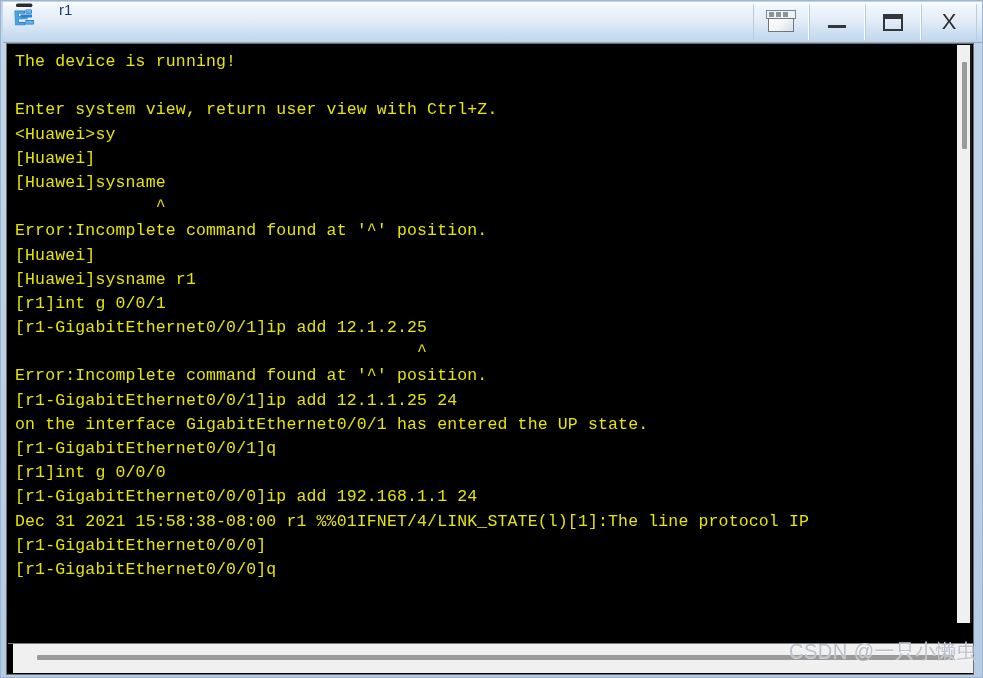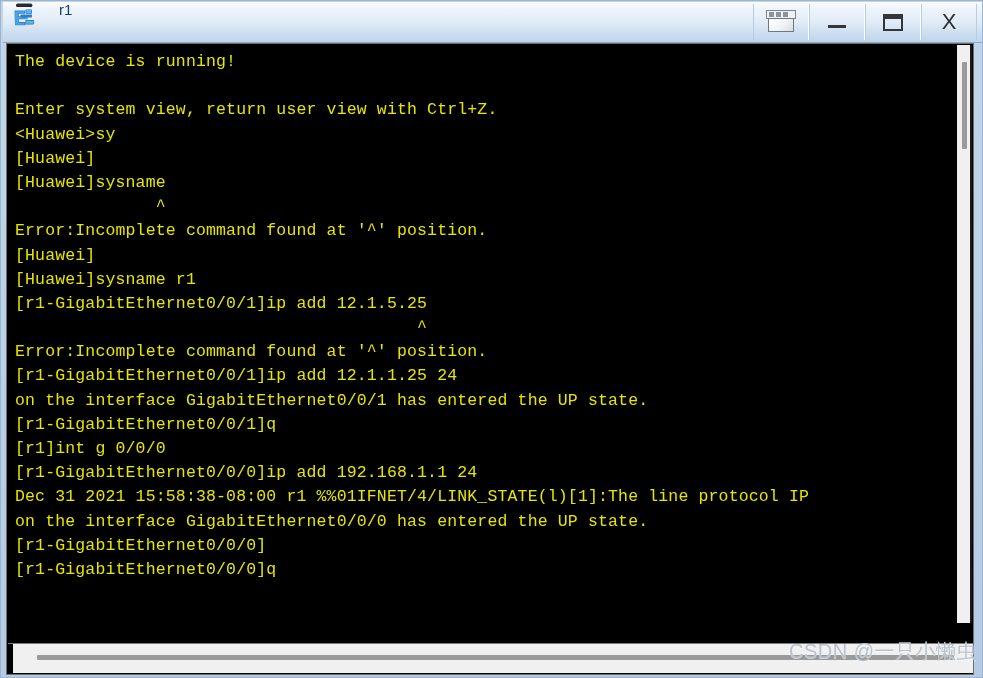--- a/index.html
+++ b/index.html
@@ -302,30 +302,30 @@
         <div class="tline">The device is running!</div>
         <div class="tline blank"> </div>
         <div class="tline">Enter system view, return user view with Ctrl+Z.</div>
         <div class="tline">&lt;Huawei&gt;sy</div>
         <div class="tline">[Huawei]</div>
         <div class="tline">[Huawei]sysname</div>
         <div class="tline">              ^</div>
         <div class="tline">Error:Incomplete command found at '^' position.</div>
         <div class="tline">[Huawei]</div>
         <div class="tline">[Huawei]sysname r1</div>
-        <div class="tline">[r1-GigabitEthernet0/0/1]ip add 12.1.5.25</div>
+        <div class="tline">[r1]int g 0/0/1</div>
+        <div class="tline">[r1-GigabitEthernet0/0/1]ip add 12.1.2.25</div>
         <div class="tline">                                        ^</div>
         <div class="tline">Error:Incomplete command found at '^' position.</div>
         <div class="tline">[r1-GigabitEthernet0/0/1]ip add 12.1.1.25 24</div>
         <div class="tline">on the interface GigabitEthernet0/0/1 has entered the UP state.</div>
         <div class="tline">[r1-GigabitEthernet0/0/1]q</div>
         <div class="tline">[r1]int g 0/0/0</div>
         <div class="tline">[r1-GigabitEthernet0/0/0]ip add 192.168.1.1 24</div>
         <div class="tline">Dec 31 2021 15:58:38-08:00 r1 %%01IFNET/4/LINK_STATE(l)[1]:The line protocol IP</div>
-        <div class="tline">on the interface GigabitEthernet0/0/0 has entered the UP state.</div>
         <div class="tline">[r1-GigabitEthernet0/0/0]</div>
         <div class="tline">[r1-GigabitEthernet0/0/0]q</div>
       </div>
 
     <div id="vscroll">
       <div id="vscroll-thumb" style="top: 17.34px; height: 86.7px;"></div>
       <div id="vscroll-right-edge"></div>
     </div>
 
     <div id="hscroll">

